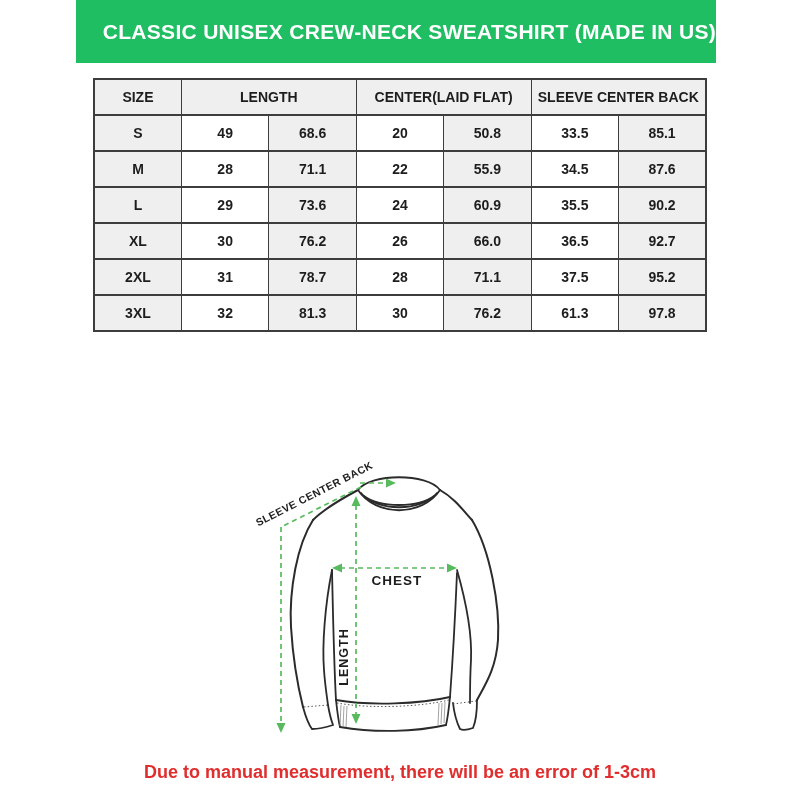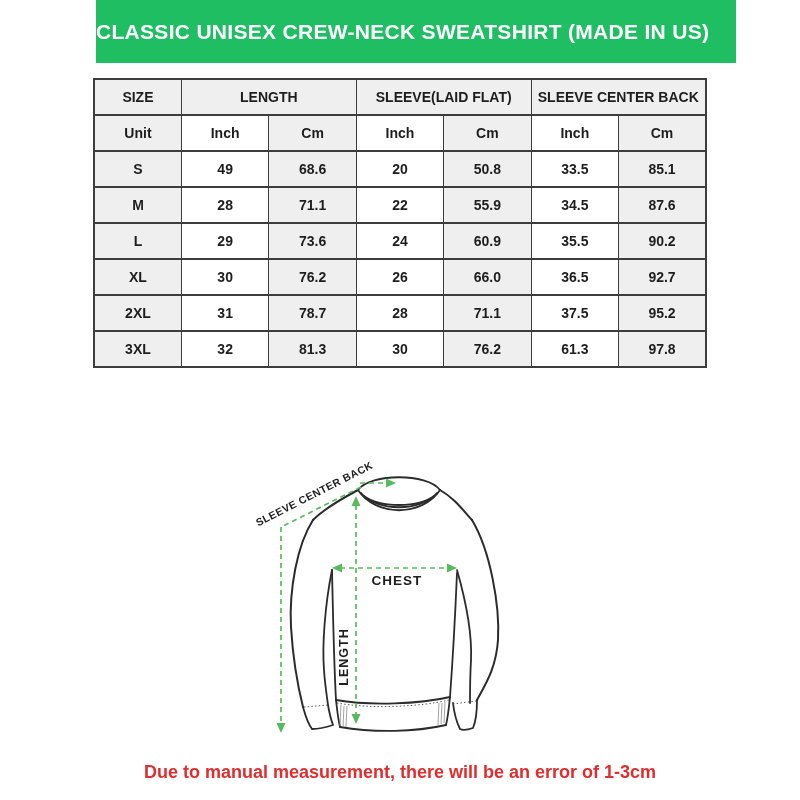--- a/index.html
+++ b/index.html
@@ -1,23 +1,23 @@
 <!DOCTYPE html>
 <html style="--banner-bg: #1FBE63; --cell-gray: #EFEFEF; --border: #3D3D3D; --text: #1D1D1D; --arrow: #58BA5C; --outline: #2B2B2B; --footer: #E02D2D;"><head>
 <meta charset="utf-8">
 <style>
   html,body{margin:0;padding:0;}
   body{
     width:800px;height:800px;position:relative;background:#ffffff;
     font-family:"Liberation Sans","DejaVu Sans",sans-serif;overflow:hidden;
   }
   .banner{
-    position:absolute;left:96px;top:0;width:640px;height:63px;
+    position:absolute;left:76px;top:0;width:640px;height:63px;
     background:var(--banner-bg,#1FBE63);
-    display:flex;align-items:center;justify-content:flex-start;
+    display:flex;align-items:center;justify-content:flex-end;
   }
   .banner-title{
     color:#ffffff;font-size:21px;font-weight:bold;letter-spacing:.3px;white-space:nowrap;
   }
   table.size-chart{
     position:absolute;left:93px;top:78px;width:614px;
     border-collapse:collapse;table-layout:fixed;
     border:2px solid var(--border,#3D3D3D);
   }
   table.size-chart td{
@@ -49,31 +49,22 @@
 
 <div class="banner">
   <span class="banner-title">CLASSIC UNISEX CREW-NECK SWEATSHIRT (MADE IN US)</span>
 </div>
 
 <table class="size-chart">
   <tbody>
     <tr>
       <td class="g">SIZE</td>
       <td class="g" colspan="2">LENGTH</td>
-      <td class="g" colspan="2">SLEEVE(LAID FLAT)</td>
+      <td class="g" colspan="2">CENTER(LAID FLAT)</td>
       <td class="g" colspan="2">SLEEVE CENTER BACK</td>
-    </tr>
-    <tr>
-      <td class="g">Unit</td>
-      <td class="w">Inch</td>
-      <td class="g">Cm</td>
-      <td class="w">Inch</td>
-      <td class="g">Cm</td>
-      <td class="w">Inch</td>
-      <td class="g">Cm</td>
     </tr>
     <tr>
       <td class="g">S</td>
       <td class="w">49</td>
       <td class="g">68.6</td>
       <td class="w">20</td>
       <td class="g">50.8</td>
       <td class="w">33.5</td>
       <td class="g">85.1</td>
     </tr>

